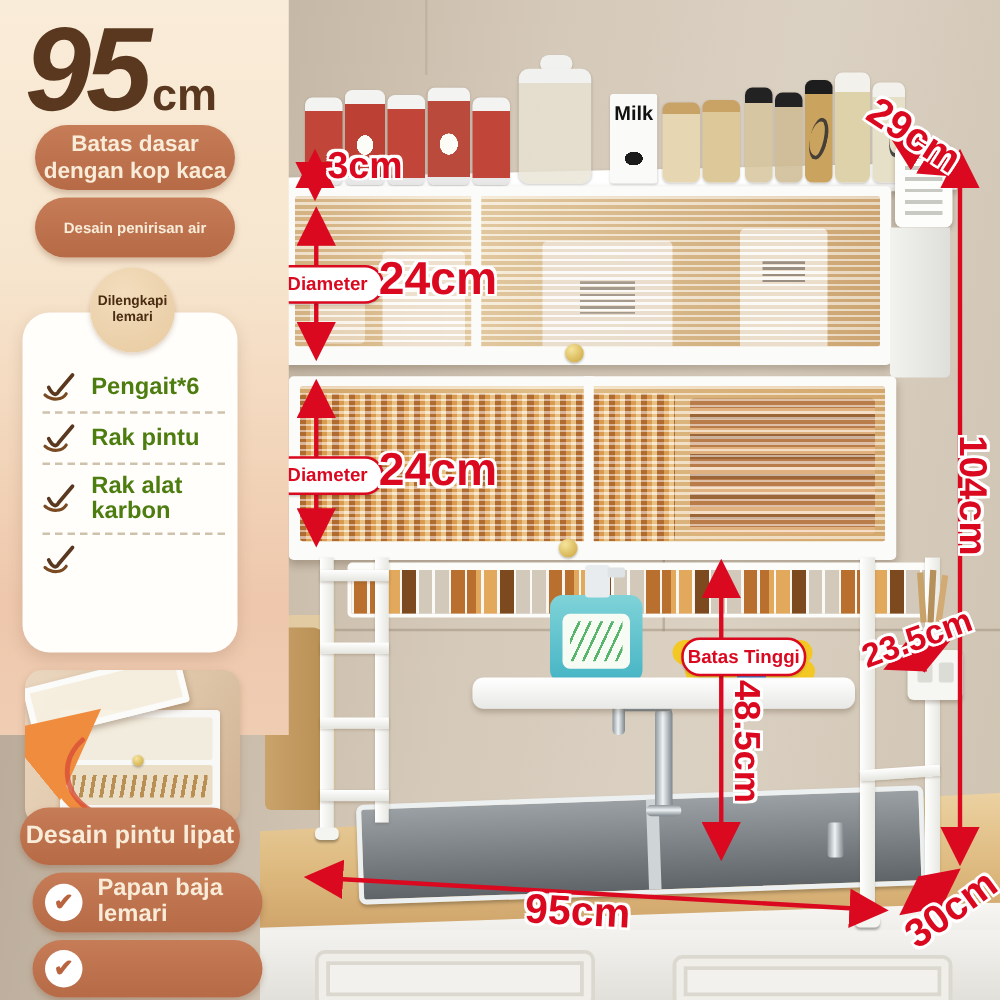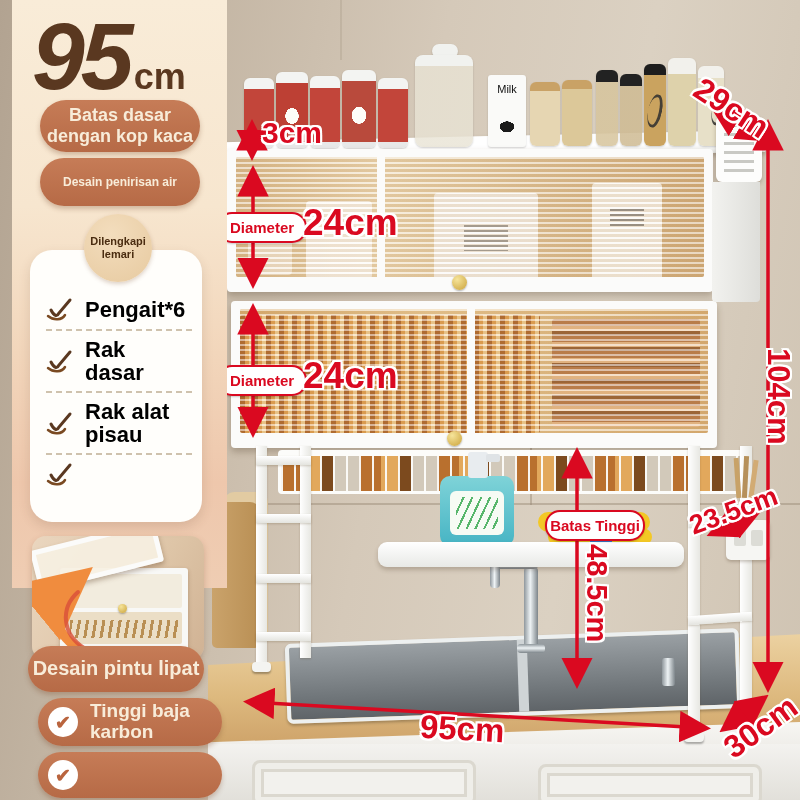--- a/index.html
+++ b/index.html
@@ -51,36 +51,36 @@
 
   
   .rl{color:#da0920;font-weight:800;line-height:1;letter-spacing:0;
       text-shadow:-2px -2px 0 #fff,2px -2px 0 #fff,-2px 2px 0 #fff,2px 2px 0 #fff,0 -2px 0 #fff,0 2px 0 #fff,-2px 0 0 #fff,2px 0 0 #fff;}
   .vert{writing-mode:vertical-rl;}
   .pill-red{background:#fff;border:2.5px solid #da0920;color:#da0920;border-radius:15px;
       display:flex;align-items:center;justify-content:center;font-weight:700;
       box-shadow:0 1px 2px rgba(0,0,0,.2);}
 
   
-  .left-panel{left:12px;top:0;width:215px;height:588px;
-    background:linear-gradient(180deg,#f9ecd8 0%,#f7e6cf 35%,#f2d6bb 60%,#eec7ac 82%,#efcdb3 100%);}
+  .left-panel{left:0;top:0;width:215px;height:588px;
+    background:linear-gradient(180deg,#f9ecd8 0%,#f7e6cf 35%,#f2d6bb 60%,#eec7ac 82%,#efcdb3 100%);padding-left:16px;}
   .headline{left:20px;top:2px;display:flex;align-items:baseline;color:#5a3820;}
   .headline .big{font-size:95px;font-weight:900;font-style:italic;letter-spacing:-4px;}
   .headline .unit{font-size:36px;font-weight:800;margin-left:4px;}
   .tbadge{background:linear-gradient(180deg,#c67c57,#b66a46);border-radius:26px;color:#f8ecd9;
     display:flex;align-items:center;justify-content:center;text-align:center;
     font-weight:700;line-height:1.18;box-shadow:0 3px 5px rgba(120,70,40,.3);}
   .circle-badge{left:72px;top:214px;width:68px;height:68px;border-radius:50%;z-index:3;
     background:radial-gradient(circle at 40% 30%,#f3ddbd,#e7caa0);display:flex;align-items:center;justify-content:center;
     text-align:center;font-size:11px;font-weight:800;color:#4a2c10;line-height:1.2;box-shadow:0 2px 4px rgba(120,70,40,.25);}
   .card{left:18px;top:250px;width:172px;height:272px;background:#fffefb;border-radius:22px;
     box-shadow:0 5px 12px rgba(90,56,32,.15);box-sizing:border-box;padding:40px 10px 6px 16px;z-index:2;}
   .item{display:flex;align-items:center;gap:12px;padding:7px 0;}
   .item.sep{border-bottom:2px dashed #cfc2ad;}
-  .item .lbl{font-size:22px;font-weight:800;color:#000000;line-height:1.05;max-width:96px;}
+  .item .lbl{font-size:19px;font-weight:800;color:#4d7c0f;line-height:1.05;max-width:96px;}
   .inset{left:20px;top:536px;width:172px;height:124px;border-radius:14px;overflow:hidden;
     background:linear-gradient(120deg,#ead6bf 0%,#dec5a7 60%,#d0b294 100%);box-shadow:0 3px 6px rgba(120,70,40,.25);}
   .cbadge{background:linear-gradient(180deg,#c67c57,#b66a46);border-radius:26px;color:#f8ecd9;
     display:flex;align-items:center;box-shadow:0 3px 5px rgba(120,70,40,.3);z-index:3;}
   .ccheck{width:30px;height:30px;border-radius:50%;background:#fff;color:#b9643e;font-size:19px;font-weight:900;
     display:flex;align-items:center;justify-content:center;flex:0 0 auto;}
 </style>
 </head>
 <body>
 
@@ -108,21 +108,21 @@
 
   <div class="abs shelf-top"></div>
   <div class="abs jar" style="left:244px;top:78px;width:30px;height:70px;background:linear-gradient(180deg,#f3f4f2 0 16%,#c2453a 16% 92%,#e8e8e8 92%)"></div>
   <div class="abs jar" style="left:276px;top:72px;width:32px;height:76px;background:radial-gradient(ellipse 11px 13px at 50% 58%,#fdfdf8 60%,rgba(0,0,0,0) 61%),linear-gradient(180deg,#f3f4f2 0 15%,#bd4034 15% 92%,#e8e8e8 92%)"></div>
   <div class="abs jar" style="left:310px;top:76px;width:30px;height:72px;background:linear-gradient(180deg,#f3f4f2 0 16%,#c2453a 16% 92%,#e8e8e8 92%)"></div>
   <div class="abs jar" style="left:342px;top:70px;width:34px;height:78px;background:radial-gradient(ellipse 12px 14px at 50% 58%,#fdfdf8 60%,rgba(0,0,0,0) 61%),linear-gradient(180deg,#f3f4f2 0 14%,#b94a3c 14% 92%,#e8e8e8 92%)"></div>
   <div class="abs jar" style="left:378px;top:78px;width:30px;height:70px;background:linear-gradient(180deg,#f3f4f2 0 16%,#c2453a 16% 92%,#e8e8e8 92%)"></div>
   <div class="abs jar" style="left:432px;top:44px;width:26px;height:14px;background:#f1f2ef;border-radius:7px"></div>
   <div class="abs jar" style="left:415px;top:55px;width:58px;height:92px;background:linear-gradient(180deg,#f1f2ef 0 12%,rgba(232,227,212,.8) 12%);border-radius:8px"></div>
   <div class="abs jar" style="left:488px;top:75px;width:38px;height:72px;background:radial-gradient(ellipse 12px 9px at 50% 72%,#1b1b1b 60%,rgba(0,0,0,0) 61%),#fafaf8;border-radius:3px;text-align:center">
-    <span style="display:block;margin-top:8px;font-size:11px;font-weight:400;color:#111">Milk</span>
+    <span style="display:block;margin-top:8px;font-size:16px;font-weight:700;color:#111">Milk</span>
   </div>
   <div class="abs jar" style="left:530px;top:82px;width:30px;height:64px;background:linear-gradient(180deg,#c9a266 0 14%,#e6d6b2 14%)"></div>
   <div class="abs jar" style="left:562px;top:80px;width:30px;height:66px;background:linear-gradient(180deg,#c9a266 0 14%,#dcc899 14%)"></div>
   <div class="abs jar" style="left:596px;top:70px;width:22px;height:76px;background:linear-gradient(180deg,#222 0 16%,rgba(214,196,156,.85) 16%)"></div>
   <div class="abs jar" style="left:620px;top:74px;width:22px;height:72px;background:linear-gradient(180deg,#222 0 16%,rgba(206,186,146,.85) 16%)"></div>
   <div class="abs jar" style="left:644px;top:64px;width:22px;height:82px;background:linear-gradient(180deg,#1d1d1d 0 14%,#caa35f 14%)"></div>
   <div class="abs jar" style="left:668px;top:58px;width:28px;height:88px;background:linear-gradient(180deg,#f2f1ec 0 18%,#ded2ab 18%)"></div>
   <div class="abs jar" style="left:698px;top:66px;width:26px;height:80px;background:linear-gradient(180deg,#f2f1ec 0 15%,#e7e0c8 15%)"></div>
   <div class="abs hookS" style="left:648px;top:94px;transform:rotate(12deg)"></div>
   <div class="abs hookS" style="left:712px;top:92px;transform:rotate(12deg)"></div>
@@ -255,28 +255,28 @@
           <path d="M5 13 C8 19, 11 20, 13 16 L24 3" stroke="#5a3820" stroke-width="3" fill="none" stroke-linecap="round"></path>
           <path d="M2 19 C8 24, 16 23, 19 18" stroke="#7a4a22" stroke-width="2.5" fill="none" stroke-linecap="round"></path>
         </svg>
         <span class="lbl">Pengait*6</span>
       </div>
       <div class="item sep">
         <svg width="27" height="25" viewBox="0 0 27 25">
           <path d="M5 13 C8 19, 11 20, 13 16 L24 3" stroke="#5a3820" stroke-width="3" fill="none" stroke-linecap="round"></path>
           <path d="M2 19 C8 24, 16 23, 19 18" stroke="#7a4a22" stroke-width="2.5" fill="none" stroke-linecap="round"></path>
         </svg>
-        <span class="lbl">Rak dasar</span>
+        <span class="lbl">Rak pintu</span>
       </div>
       <div class="item sep">
         <svg width="27" height="25" viewBox="0 0 27 25">
           <path d="M5 13 C8 19, 11 20, 13 16 L24 3" stroke="#5a3820" stroke-width="3" fill="none" stroke-linecap="round"></path>
           <path d="M2 19 C8 24, 16 23, 19 18" stroke="#7a4a22" stroke-width="2.5" fill="none" stroke-linecap="round"></path>
         </svg>
-        <span class="lbl">Rak alat pisau</span>
+        <span class="lbl">Rak alat karbon</span>
       </div>
       <div class="item">
         <svg width="27" height="25" viewBox="0 0 27 25">
           <path d="M5 13 C8 19, 11 20, 13 16 L24 3" stroke="#5a3820" stroke-width="3" fill="none" stroke-linecap="round"></path>
           <path d="M2 19 C8 24, 16 23, 19 18" stroke="#7a4a22" stroke-width="2.5" fill="none" stroke-linecap="round"></path>
         </svg>
       </div>
     </div>
 
     <div class="abs inset">
@@ -298,20 +298,20 @@
         <path d="M52 112 C30 98, 28 72, 46 56" stroke="#d94f3a" stroke-width="4" fill="none" stroke-linecap="round" opacity=".8"></path>
       </svg>
     </div>
 
     <div class="abs tbadge" style="left:16px;top:646px;width:176px;height:46px;font-size:20px">
       <span>Desain pintu lipat</span>
     </div>
 
     <div class="abs cbadge" style="left:26px;top:698px;width:174px;height:48px;padding-left:10px;gap:12px">
       <span class="ccheck">✔</span>
-      <span style="font-size:19px;font-weight:700;line-height:1.1">Tinggi baja karbon</span>
+      <span style="font-size:19px;font-weight:700;line-height:1.1">Papan baja lemari</span>
     </div>
     <div class="abs cbadge" style="left:26px;top:752px;width:174px;height:46px;padding-left:10px;gap:12px">
       <span class="ccheck">✔</span>
     </div>
   </div>
 
 </div>
 
 </body></html>

